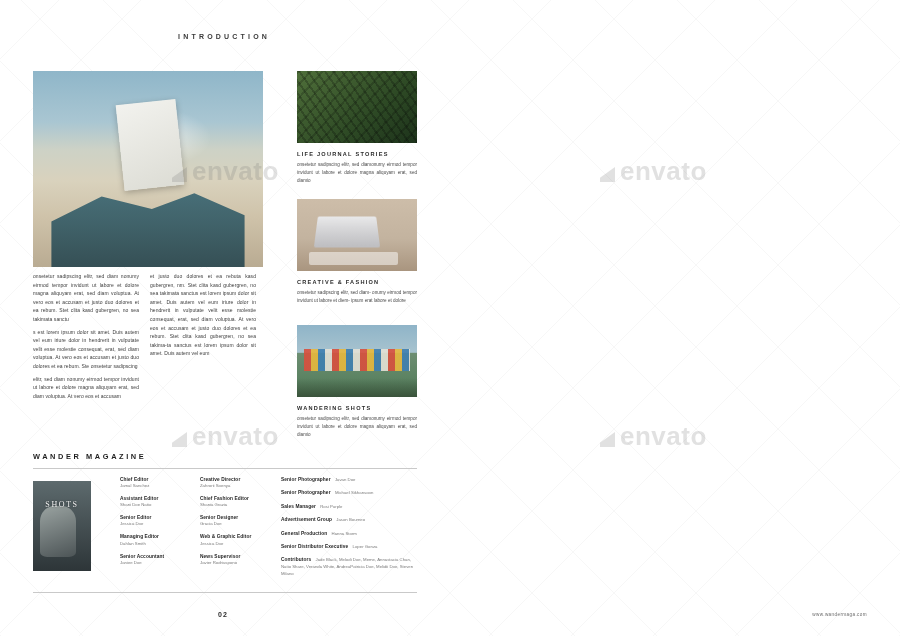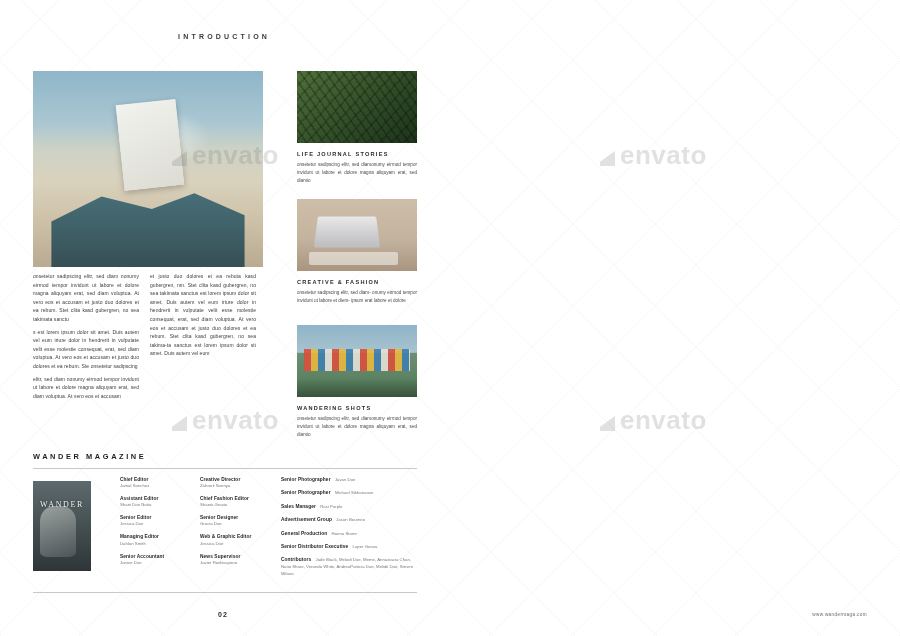--- a/index.html
+++ b/index.html
@@ -257,20 +257,21 @@
   .wm {
     position: absolute;
     font-family: "Liberation Sans", sans-serif;
     font-size: 26px;
     font-weight: 700;
     color: rgba(120,120,120,0.22);
     letter-spacing: .5px;
     pointer-events: none;
     user-select: none;
     white-space: nowrap;
+    margin-top: 16px;
   }
   .wm:before {
     content: "";
     display: inline-block;
     width: 15px; height: 15px;
     margin-right: 5px;
     background: rgba(120,120,120,0.22);
     clip-path: polygon(0 72%, 100% 0, 100% 100%, 0 100%);
     vertical-align: -2px;
   }
@@ -310,21 +311,21 @@
       </div>
       <div class="col lc2">
         <p>et justo duo dolores et ea rebuta kasd gubergren, nm. Stet clita kasd gubergren, no sea takimata sanctus est lorem ipsum dolor sit amet. Duis autem vel eum iriure dolor in hendrerit in vulputate velit esse molestie consequat, erat, sed diam voluptua. At vero eos et accusam et justo duo dolores et ea rebum. Stet clita kasd gubergren, no sea takima-ta sanctus est lorem ipsum dolor sit amet. Duis autem vel eum</p>
       </div>
 
       <div class="masthead-title">WANDER MAGAZINE</div>
       <div class="rule rule-masthead-top"></div>
       <div class="rule rule-masthead-bot"></div>
 
       <div class="img photo-cover"></div>
-      <div class="cover-word">WANDER</div>
+      <div class="cover-word">SHOTS</div>
 
       <div class="staff-col sc1">
         <div>
           <div class="name">Chief Editor</div>
           <div class="person">Jamal Sanchez</div>
         </div>
         <div>
           <div class="name">Assistant Editor</div>
           <div class="person">Shani Doe Natio</div>
         </div>

